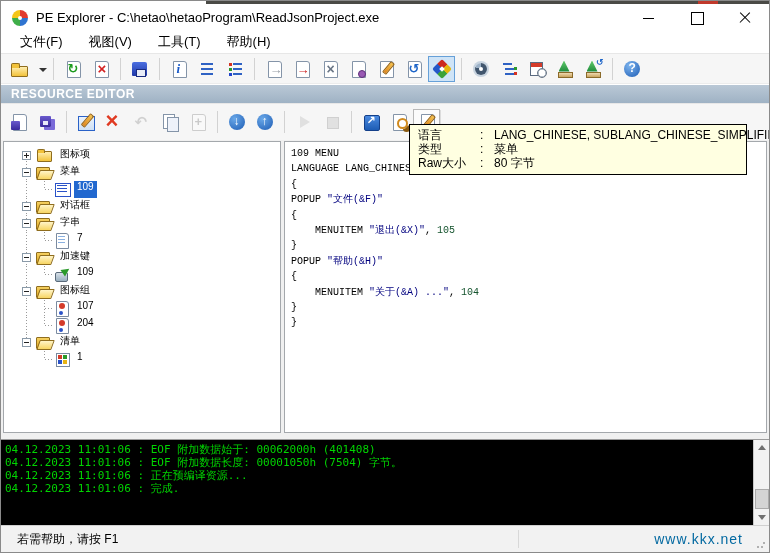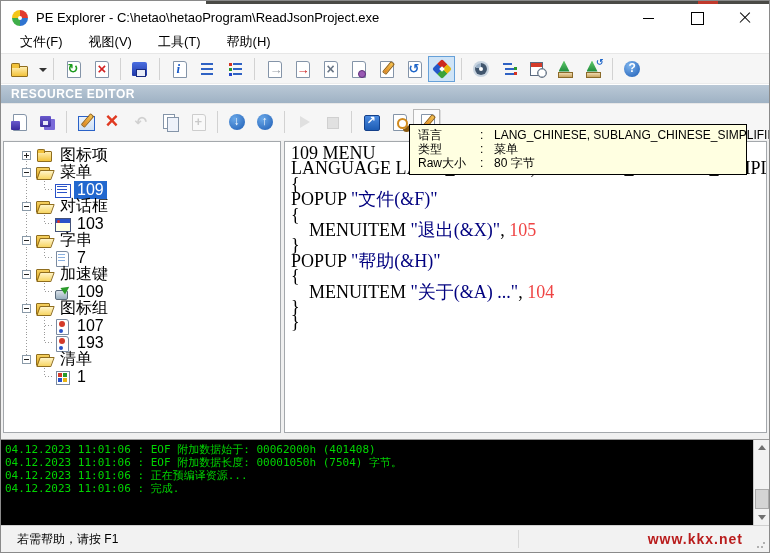--- a/index.html
+++ b/index.html
@@ -100,21 +100,21 @@
   .re-header{height:19px;background:linear-gradient(#bac8d6,#9fb2c4);border-top:1px solid #fff;display:flex;align-items:center;padding-left:10px;flex:0 0 auto}
   .re-header span{color:#fff;font-weight:bold;font-size:12px;letter-spacing:.5px}
 
   
   .content{flex:1 1 auto;display:flex;background:#f0f0f0;overflow:hidden}
   .treepanel{width:278px;background:#fff;border:1px solid #a4a8ac;margin:1px 0 1px 2px;overflow:hidden;padding-top:5px}
   .vsplit{width:3px}
   .codepanel{flex:1;background:#fff;border:1px solid #a4a8ac;margin:1px 2px 1px 0;overflow:hidden;padding:4px 0 0 6px}
 
   
-  .trow{display:flex;align-items:center;height:17px;font-size:16px;white-space:nowrap;padding-left:14px;position:relative}
+  .trow{display:flex;height:17px;font-size:10px;white-space:nowrap;padding-left:14px;position:relative}
   .tcell{position:relative;width:18px;height:17px;flex:0 0 auto}
   .trunk::before{content:"";position:absolute;left:8px;top:0;bottom:0;width:1px;background:repeating-linear-gradient(to bottom,#9a9a9a 0 1px,transparent 1px 3px)}
   .trunk-first::before{top:8px}
   .trunk-last::before{top:0;height:9px;bottom:auto}
   .elbow::before{content:"";position:absolute;left:8px;top:0;bottom:0;width:1px;background:repeating-linear-gradient(to bottom,#9a9a9a 0 1px,transparent 1px 3px)}
   .elbow.elbow-last::before{height:9px;bottom:auto}
   .elbow::after{content:"";position:absolute;left:9px;top:8px;width:8px;height:1px;background:repeating-linear-gradient(to right,#9a9a9a 0 1px,transparent 1px 3px)}
   .expander{position:absolute;left:4px;top:4px;width:9px;height:9px;background:#fff;border:1px solid #8a9aa8;cursor:pointer}
   .expander::before{content:"";position:absolute;left:1px;top:3px;width:5px;height:1px;background:#222}
   .expander.plus::after{content:"";position:absolute;left:3px;top:1px;width:1px;height:5px;background:#222}
@@ -132,25 +132,25 @@
   .icon-string-res::before{content:"";position:absolute;left:2px;top:1px;width:11px;height:14px;background:#fff;border:1px solid #7a8aa0;border-radius:0 3px 0 0}
   .icon-string-res::after{content:"";position:absolute;left:4px;top:4px;width:7px;height:8px;background:repeating-linear-gradient(to bottom,#8ab0e0 0 1px,transparent 1px 3px)}
   .icon-accel-res::before{content:"";position:absolute;left:1px;top:6px;width:11px;height:8px;background:linear-gradient(#d8e0e8,#9ab0c0);border:1px solid #5a6a7a;border-radius:2px}
   .icon-accel-res::after{content:"";position:absolute;left:8px;top:1px;border-top:4px solid transparent;border-bottom:4px solid transparent;border-left:8px solid #2a9a2a;transform:rotate(-35deg)}
   .icon-icongroup-res::before{content:"";position:absolute;left:2px;top:1px;width:11px;height:14px;background:#fff;border:1px solid #7a8aa0;border-radius:0 3px 0 0}
   .icon-icongroup-res::after{content:"";position:absolute;left:5px;top:3px;width:6px;height:6px;background:#d43b2a;border-radius:50%;box-shadow:-1px 7px 0 -1px #2a52c8}
   .icon-manifest-res::before{content:"";position:absolute;left:2px;top:2px;width:12px;height:12px;background:#fff;border:1px solid #7a8aa0}
   .icon-manifest-res::after{content:"";position:absolute;left:4px;top:4px;width:4px;height:4px;background:#d43b2a;box-shadow:5px 0 0 #2a9a2a,0 5px 0 #2a52c8,5px 5px 0 #e8b414}
 
   
-  .codepanel{font-family:Liberation Serif, serif;font-size:18px}
+  .codepanel{font-family:Liberation Mono, monospace;font-size:10px}
   .codeline{height:15.4px;line-height:15.4px;white-space:pre}
   .c-p{color:#000}
   .c-s{color:#00007f}
-  .c-n{color:#ef4444}
+  .c-n{color:#14532d}
 
   
   .tooltip{position:absolute;left:408px;top:123px;width:338px;background:#ffffe1;border:1px solid #000;z-index:20;padding:3px 8px 4px;font-size:12px;color:#000}
   .tiprow{display:flex;height:14px;line-height:14px;white-space:nowrap}
   .tiplabel{width:62px;flex:0 0 auto}
   .tipcolon{width:14px;flex:0 0 auto}
 
   
   .hsplit{height:5px;background:#f0f0f0;flex:0 0 auto}
   .logpanel{height:86px;background:#000;position:relative;flex:0 0 auto;overflow:hidden;border-top:1px solid #9a9a9a}
@@ -162,21 +162,21 @@
   .sarrow.up{top:0}
   .sarrow.down{bottom:0}
   .sarrow.up::before{content:"";position:absolute;left:4px;top:5px;border-left:4px solid transparent;border-right:4px solid transparent;border-bottom:5px solid #707070}
   .sarrow.down::before{content:"";position:absolute;left:4px;top:5px;border-left:4px solid transparent;border-right:4px solid transparent;border-top:5px solid #707070}
   .sthumb{position:absolute;left:1px;bottom:16px;width:14px;height:20px;background:#d4d4d4;border:1px solid #aaa;cursor:grab}
 
   
   .statusbar{height:27px;background:#f2f2f2;border-top:1px solid #d0d0d0;display:flex;align-items:center;position:relative;flex:0 0 auto;font-size:12px}
   .status-help{padding-left:16px;color:#000}
   .status-sep{position:absolute;left:517px;top:4px;bottom:4px;width:1px;background:#d8d8d8}
-  .status-watermark{position:absolute;right:26px;color:#b91c1c;font-weight:bold;font-size:14px;letter-spacing:1px}
+  .status-watermark{position:absolute;right:26px;color:#0369a1;font-weight:normal;font-size:14px;letter-spacing:1px}
   .grip{position:absolute;right:3px;bottom:3px;width:10px;height:10px;background:radial-gradient(circle at 2px 8px,#b0b0b0 1px,transparent 1.5px),radial-gradient(circle at 6px 8px,#b0b0b0 1px,transparent 1.5px),radial-gradient(circle at 8px 4px,#b0b0b0 1px,transparent 1.5px)}
 </style>
 </head>
 <body>
 
 <div class="window">
   <div class="topstrip">
     <span class="dark"></span>
     <span class="red"></span>
   </div>
@@ -354,26 +354,20 @@
         <div class="trow">
           <span class="tcell trunk trunk-mid">
             <span class="expander minus"></span>
           </span>
           <span class="tcell">
             <span class="ticon16 icon-folder-open"></span>
           </span>
           <span class="tlabel">对话框</span>
         </div>
         <div class="trow">
-          <span class="tcell trunk trunk-mid"></span>
-          <span class="tcell elbow elbow-last"></span>
-          <span class="ticon16 icon-dialog-res"></span>
-          <span class="tlabel">103</span>
-        </div>
-        <div class="trow">
           <span class="tcell trunk trunk-mid">
             <span class="expander minus"></span>
           </span>
           <span class="tcell">
             <span class="ticon16 icon-folder-open"></span>
           </span>
           <span class="tlabel">字串</span>
         </div>
         <div class="trow">
           <span class="tcell trunk trunk-mid"></span>
@@ -408,21 +402,21 @@
         <div class="trow">
           <span class="tcell trunk trunk-mid"></span>
           <span class="tcell elbow elbow-mid"></span>
           <span class="ticon16 icon-icongroup-res"></span>
           <span class="tlabel">107</span>
         </div>
         <div class="trow">
           <span class="tcell trunk trunk-mid"></span>
           <span class="tcell elbow elbow-last"></span>
           <span class="ticon16 icon-icongroup-res"></span>
-          <span class="tlabel">193</span>
+          <span class="tlabel">204</span>
         </div>
         <div class="trow">
           <span class="tcell trunk trunk-last">
             <span class="expander minus"></span>
           </span>
           <span class="tcell">
             <span class="ticon16 icon-folder-open"></span>
           </span>
           <span class="tlabel">清单</span>
         </div>

